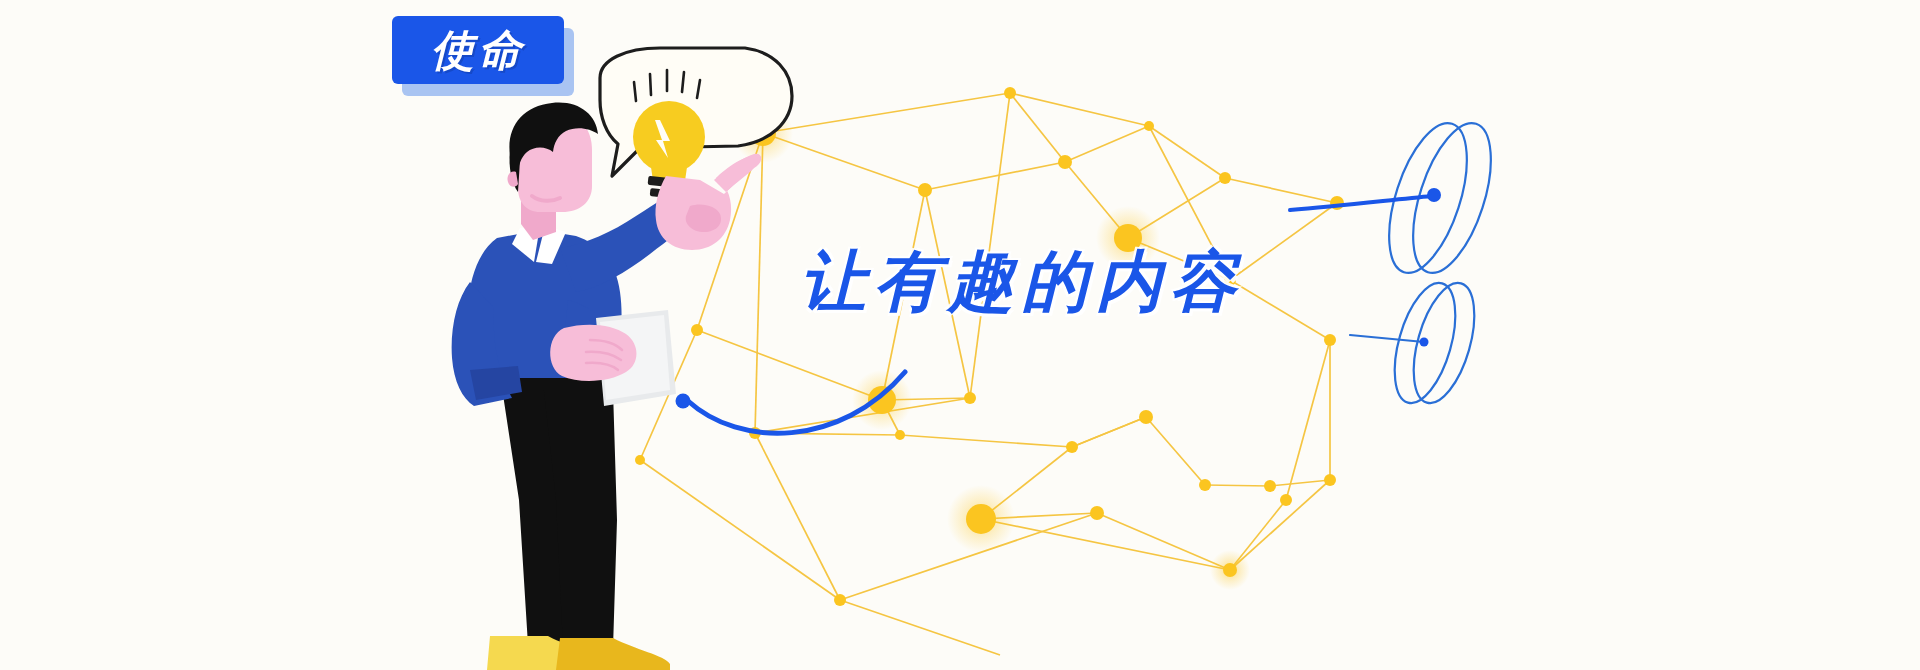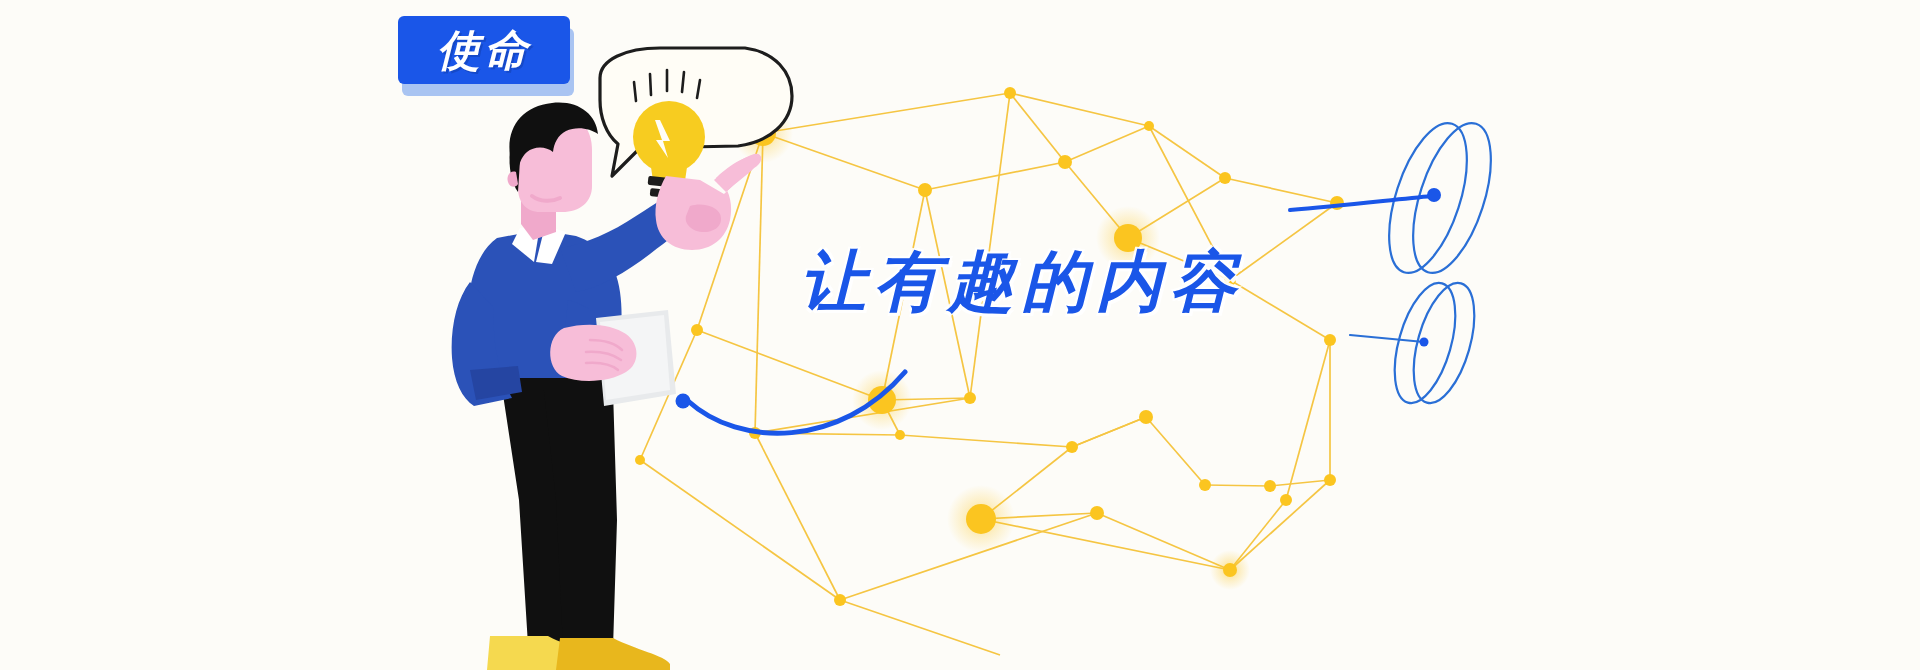--- a/index.html
+++ b/index.html
@@ -47,21 +47,20 @@
     position: absolute;
     left: 0;
     top: 0;
     width: 172px;
     height: 68px;
     background: #1a56e8;
     border-radius: 6px;
     display: flex;
     align-items: center;
     justify-content: center;
-    margin-left: 6px;
   }
   #mission-badge .badge-label {
     color: #ffffff;
     font-size: 43px;
     font-weight: bold;
     letter-spacing: 4px;
     font-style: italic;
     line-height: 1;
     text-shadow: 2px 2px 0 rgba(10,40,120,0.28);
     font-family: "DejaVu Sans", "Liberation Sans", sans-serif;

